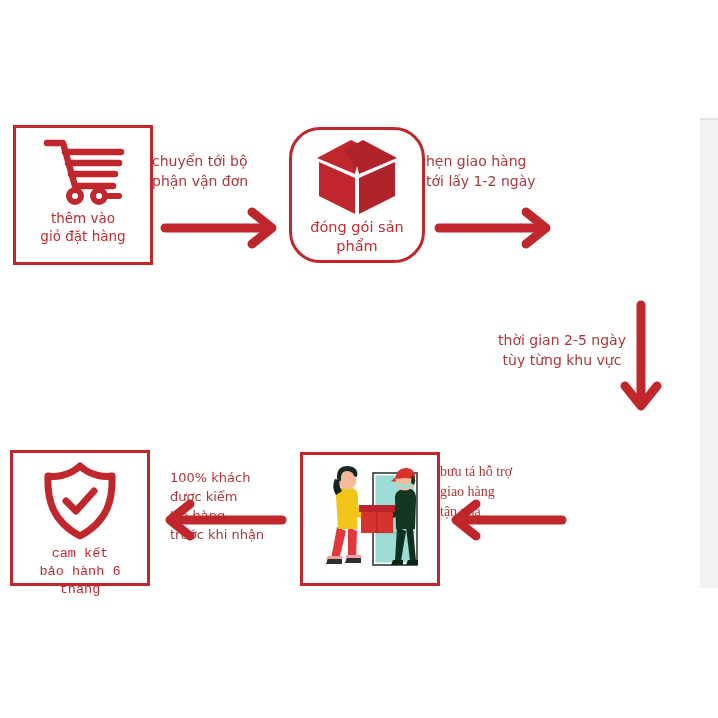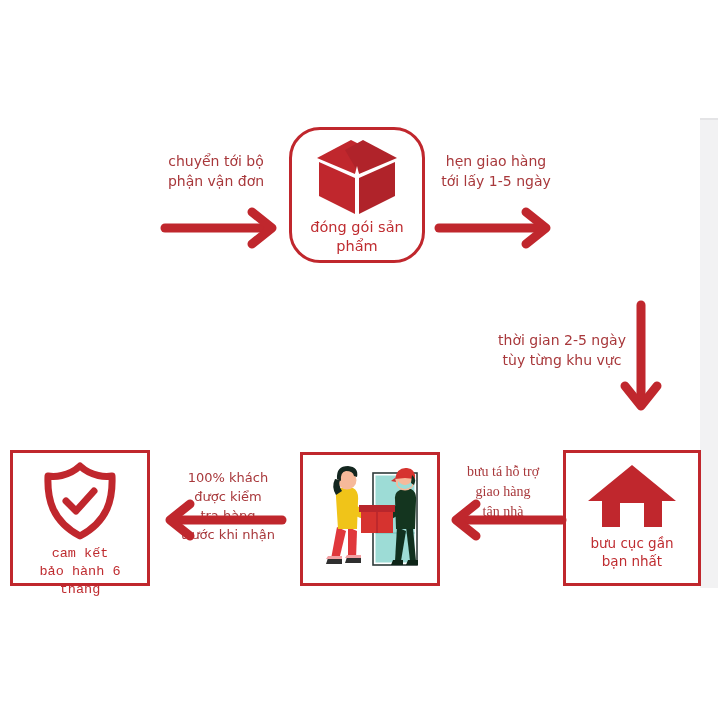--- a/index.html
+++ b/index.html
@@ -88,40 +88,59 @@
     position: relative;
     overflow: hidden;
   }
 
   
   .conn-label {
     position: absolute;
     color: #a8383b;
     font-size: 14px;
     line-height: 1.42;
-    text-align: center;
+    text-align: left;
     white-space: pre-line;
   }
   #label-to-packing  { left: 152px; top: 152px; width: 128px; }
   #label-to-carrier  { left: 426px; top: 152px; width: 140px; }
   #label-region-time { left: 492px; top: 331px; width: 140px; text-align: center; }
   #label-courier     { left: 440px; top: 462px; width: 126px; font-family: Liberation Serif, serif; }
   #label-inspect     { left: 170px; top: 469px; width: 116px; font-size: 13px; line-height: 1.45; }
 
   
   .arrow { position: absolute; }
 </style>
 </head>
 <body>
 
 <div id="canvas">
 
   <div class="bg-panel"></div>
   <div class="bg-panel-top"></div>
 
+  <div class="node" id="node-cart">
+    <div class="icon-wrap">
+      <svg width="88" height="70" viewBox="0 0 88 70">
+        <g fill="none" stroke="#c0272d" stroke-width="6.5" stroke-linecap="round" stroke-linejoin="round">
+          <path d="M8 7 H24 L36 50 H74"></path>
+          <path d="M26 16 H82"></path>
+          <path d="M29 27 H80"></path>
+          <path d="M32 38 H76"></path>
+        </g>
+        <g fill="none" stroke="#c0272d" stroke-width="6">
+          <circle cx="36" cy="60" r="6"></circle>
+          <circle cx="60" cy="60" r="6"></circle>
+        </g>
+        <path d="M70 60 H80" stroke="#c0272d" stroke-width="6" stroke-linecap="round"></path>
+      </svg>
+    </div>
+    <div class="node-label">thêm vào
+giỏ đặt hàng</div>
+  </div>
 
   <div class="node" id="node-package">
     <div class="icon-wrap">
       <svg width="92" height="80" viewBox="0 0 92 80">
 
         <path d="M8 26 L44 42 L44 78 L8 60 Z" fill="#c0272d"></path>
 
         <path d="M48 42 L84 26 L84 60 L48 78 Z" fill="#b0232a"></path>
 
         <path d="M6 22 L40 4 L60 14 L44 38 Z" fill="#c0272d"></path>
@@ -129,29 +148,20 @@
         <path d="M86 22 L52 4 L34 14 L48 38 Z" fill="#b0232a"></path>
 
         <path d="M44 38 L46 41 L48 38 L46 30 Z" fill="#ffffff"></path>
       </svg>
     </div>
     <div class="node-label">đóng gói sản
 phẩm</div>
   </div>
 
 
-  <div class="node" id="node-post">
-    <div class="icon-wrap">
-      <svg width="92" height="66" viewBox="0 0 92 66">
-        <path d="M46 2 L90 38 L76 38 L76 64 L58 64 L58 40 L34 40 L34 64 L16 64 L16 38 L2 38 Z" fill="#c0272d"></path>
-      </svg>
-    </div>
-    <div class="node-label">bưu cục gần
-bạn nhất</div>
-  </div>
 
   <div class="node" id="node-handoff">
     <div class="illo-frame">
       <svg width="118" height="116" viewBox="0 0 118 116">
 
         <rect x="62" y="12" width="44" height="92" fill="#ffffff" stroke="#2f3b3a" stroke-width="1.6"></rect>
         <rect x="64.5" y="14.5" width="39" height="87" fill="#9ddcd6"></rect>
         <line x1="64.5" y1="72" x2="103.5" y2="72" stroke="#7ec9c2" stroke-width="1.4"></line>
 
         <path d="M86 66 L84 100 L90 100 L95 70 Z" fill="#11301f"></path>
@@ -207,21 +217,21 @@
         <path d="M28 40 L38 50 L56 30" fill="none" stroke="#c0272d" stroke-width="7" stroke-linecap="round" stroke-linejoin="round"></path>
       </svg>
     </div>
     <div class="node-label">cam kết
 bảo hành 6 tháng</div>
   </div>
 
   <div class="conn-label" id="label-to-packing">chuyển tới bộ
 phận vận đơn</div>
   <div class="conn-label" id="label-to-carrier">hẹn giao hàng
-tới lấy 1-5 ngày</div>
+tới lấy 1-2 ngày</div>
   <div class="conn-label" id="label-region-time">thời gian 2-5 ngày
 tùy từng khu vực</div>
   <div class="conn-label" id="label-courier">bưu tá hỗ trợ
 giao hàng
 tận nhà</div>
   <div class="conn-label" id="label-inspect">100% khách
 được kiểm
 tra hàng
 trước khi nhận</div>
 

